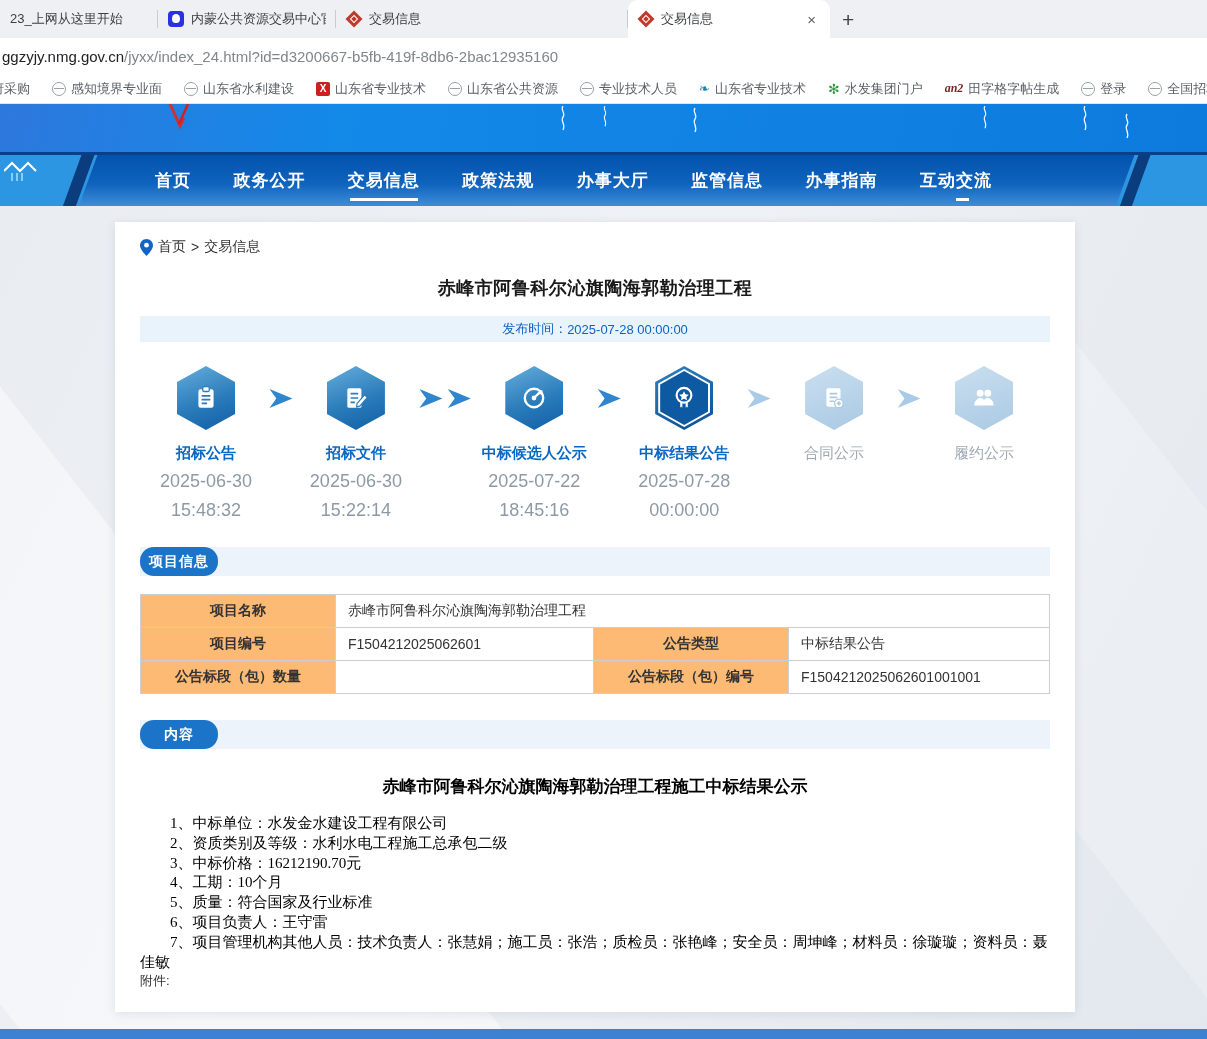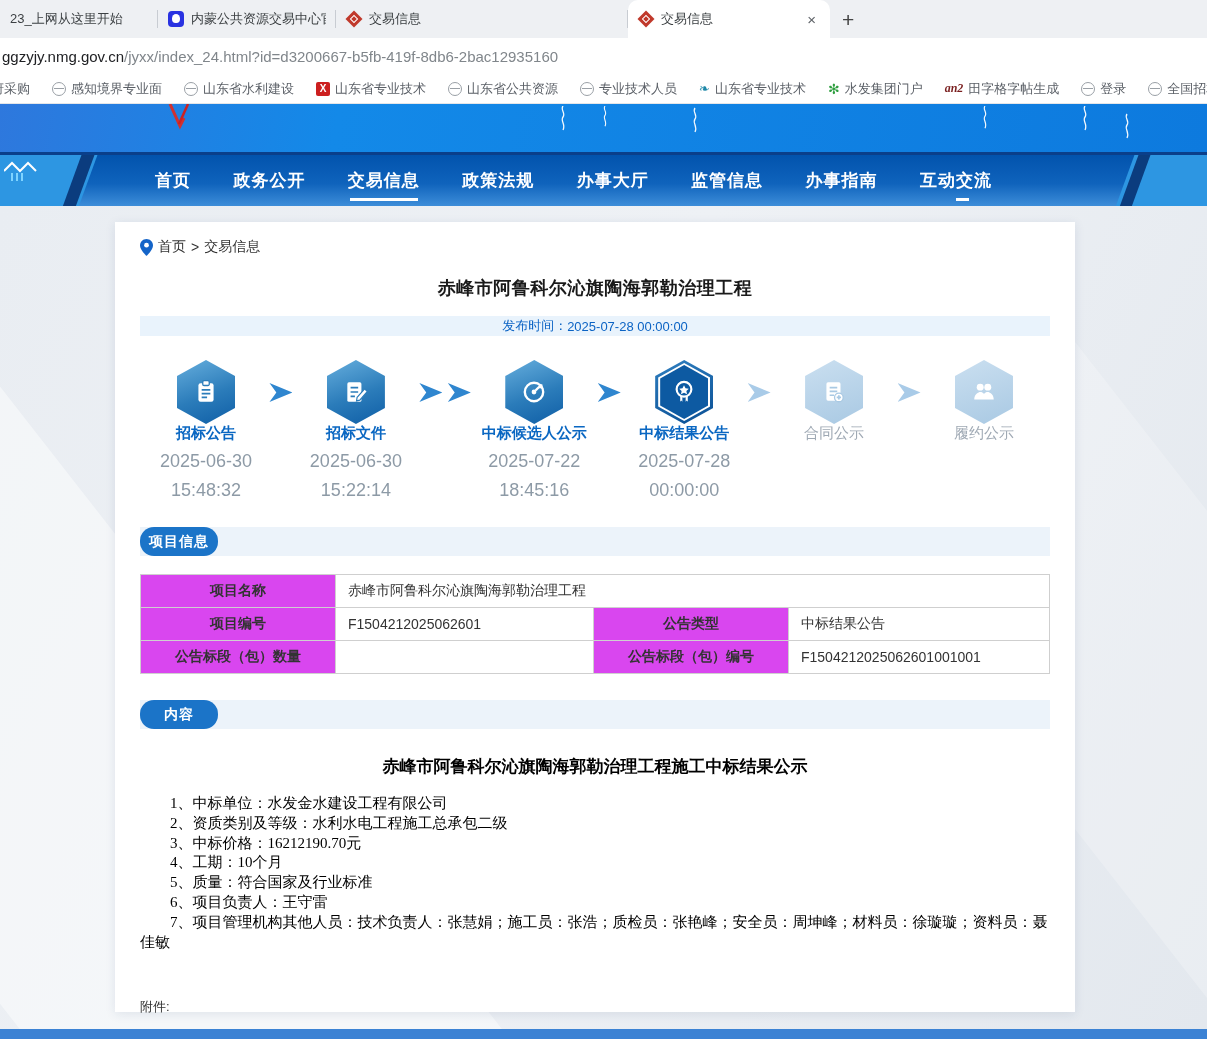--- a/index.html
+++ b/index.html
@@ -59,52 +59,52 @@
   .deco-r2 { right:66px; width:12px; background:#0b3c7e; transform:skewX(-20deg); }
 
   
   .page-bg { position:absolute; top:206px; left:0; right:0; bottom:10px; background:linear-gradient(115deg,#e9edf2 0%,#eef1f5 45%,#e3e8ee 100%); overflow:hidden; }
   .bg-streak { position:absolute; background:rgba(255,255,255,.45); transform:rotate(-38deg); }
   .card { position:absolute; left:115px; top:16px; width:960px; height:790px; background:#fff; box-shadow:0 2px 10px rgba(30,60,110,.10); padding:0 25px; }
 
   .breadcrumb { display:flex; align-items:center; gap:5px; padding-top:16px; font-size:14px; color:#333; }
   .crumb { cursor:pointer; }
   .doc-title { text-align:center; font-size:18px; font-weight:bold; color:#1a1a1a; margin-top:20px; letter-spacing:.5px; }
-  .pub-bar { margin-top:16px; height:20px; background:#e9f3fc; display:flex; align-items:center; justify-content:center; font-size:13px; color:#0b63c4; }
+  .pub-bar { margin-top:16px; height:26px; background:#e9f3fc; display:flex; align-items:center; justify-content:center; font-size:13px; color:#0b63c4; }
 
   
   .steps { display:flex; justify-content:space-between; align-items:flex-start; margin-top:24px; padding:0 8px; }
   .step { width:116px; text-align:center; cursor:pointer; }
   .hexwrap { position:relative; width:58px; height:64px; margin:0 auto; }
   .hex { clip-path:polygon(50% 0,100% 25%,100% 75%,50% 100%,0 75%,0 25%); }
   .hex.full { position:absolute; inset:0; display:flex; align-items:center; justify-content:center; }
   .step.done .hex.full { background:linear-gradient(160deg,#66aedd 0%,#2b7cba 55%,#0f5ea6 100%); }
   .step.pending .hex.full { background:linear-gradient(160deg,#cadff0 0%,#a9c9e3 100%); }
   .ring { position:absolute; inset:3px; background:#fff; }
   .core { position:absolute; inset:5px; background:#0d5aa2; display:flex; align-items:center; justify-content:center; }
   .step.current .hex.full { background:linear-gradient(160deg,#2f7fc0,#0a4f94); }
-  .step-label { font-size:15px; font-weight:bold; color:#0a67c2; white-space:nowrap; }
+  .step-label { margin-top:14px; font-size:15px; font-weight:bold; color:#0a67c2; white-space:nowrap; }
   .step.pending .step-label { color:#9fa9b4; font-weight:normal; }
   .step-date,.step-time { margin-top:8px; font-size:18px; color:#8d9aa6; }
   .arrow { width:23px; height:19px; margin-top:23px; clip-path:polygon(0 0,100% 50%,0 100%,30% 50%); flex:0 0 23px; }
   .arrow.on { background:#2f86cf; }
   .arrow.off { background:#a9cbe8; }
 
   
   .section-strip { margin-top:26px; height:29px; background:#ecf3fa; display:flex; }
   .section-tab { width:78px; background:#1b74c8; color:#fff; font-size:14px; font-weight:bold; display:flex; align-items:center; justify-content:center; letter-spacing:1px;border-radius:14px; }
 
   table.info { width:100%; border-collapse:collapse; margin-top:18px; table-layout:fixed; }
   table.info td { border:1px solid #cfcfcf; height:33px; font-size:14px; color:#333; padding:0 12px; }
-  td.lbl { background:#d946ef; width:195px; text-align:center; font-size:13px; font-weight:bold; padding:0 4px; }
+  td.lbl { background:#fdba74; width:195px; text-align:center; font-size:13px; font-weight:bold; padding:0 4px; }
 
   .content-title { font-family:"Liberation Serif","DejaVu Serif",serif; text-align:center; font-size:17px; font-weight:bold; color:#000; margin-top:26px; }
   .content-body { margin-top:16px; font-family:"Liberation Serif","DejaVu Serif",serif; font-size:15px; color:#000; line-height:1.32; }
   .content-body p { text-indent:2em; margin:0; }
-  .attach-label { margin-top:46px; font-size:13px; color:#333; }
+  .attach-label { font-size:13px; color:#333; }
 
   .footer-strip { position:absolute; left:0; right:0; bottom:0; height:10px; background:#3b82d4; }
 </style>
 </head>
 <body>
 
 <div class="tabbar">
   <div class="tab tab1">
     <span class="title">23_上网从这里开始</span>
     <span class="divider"></span>

